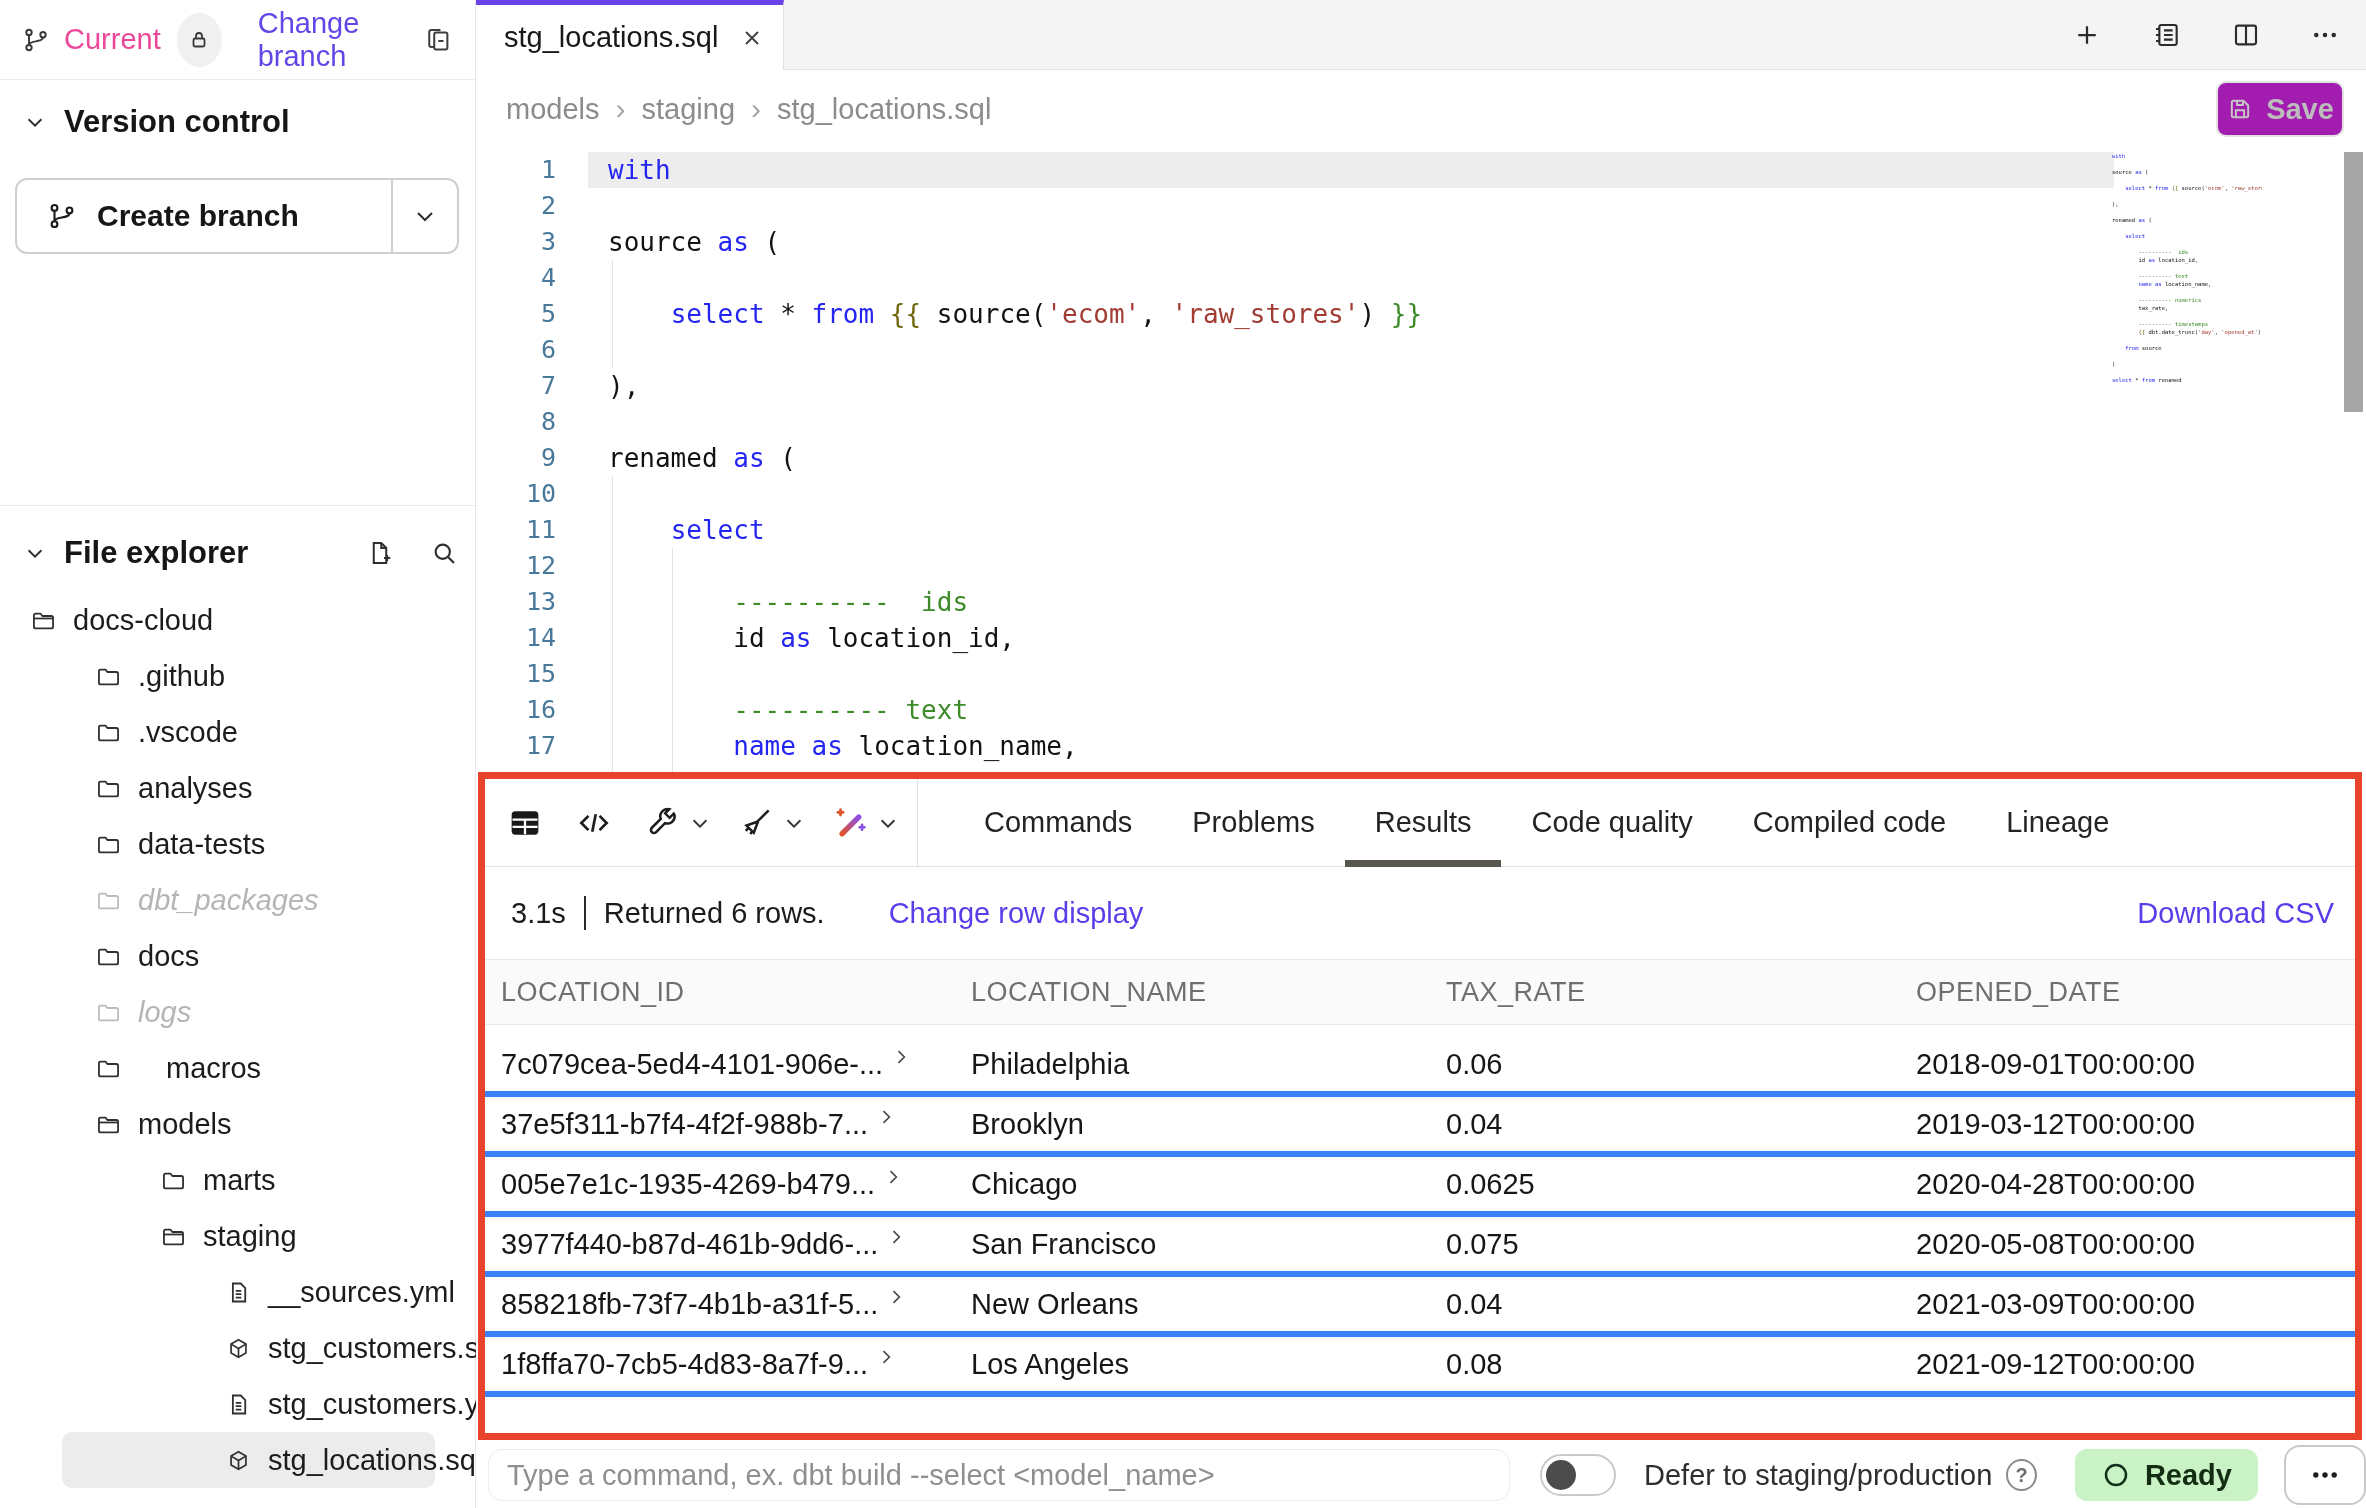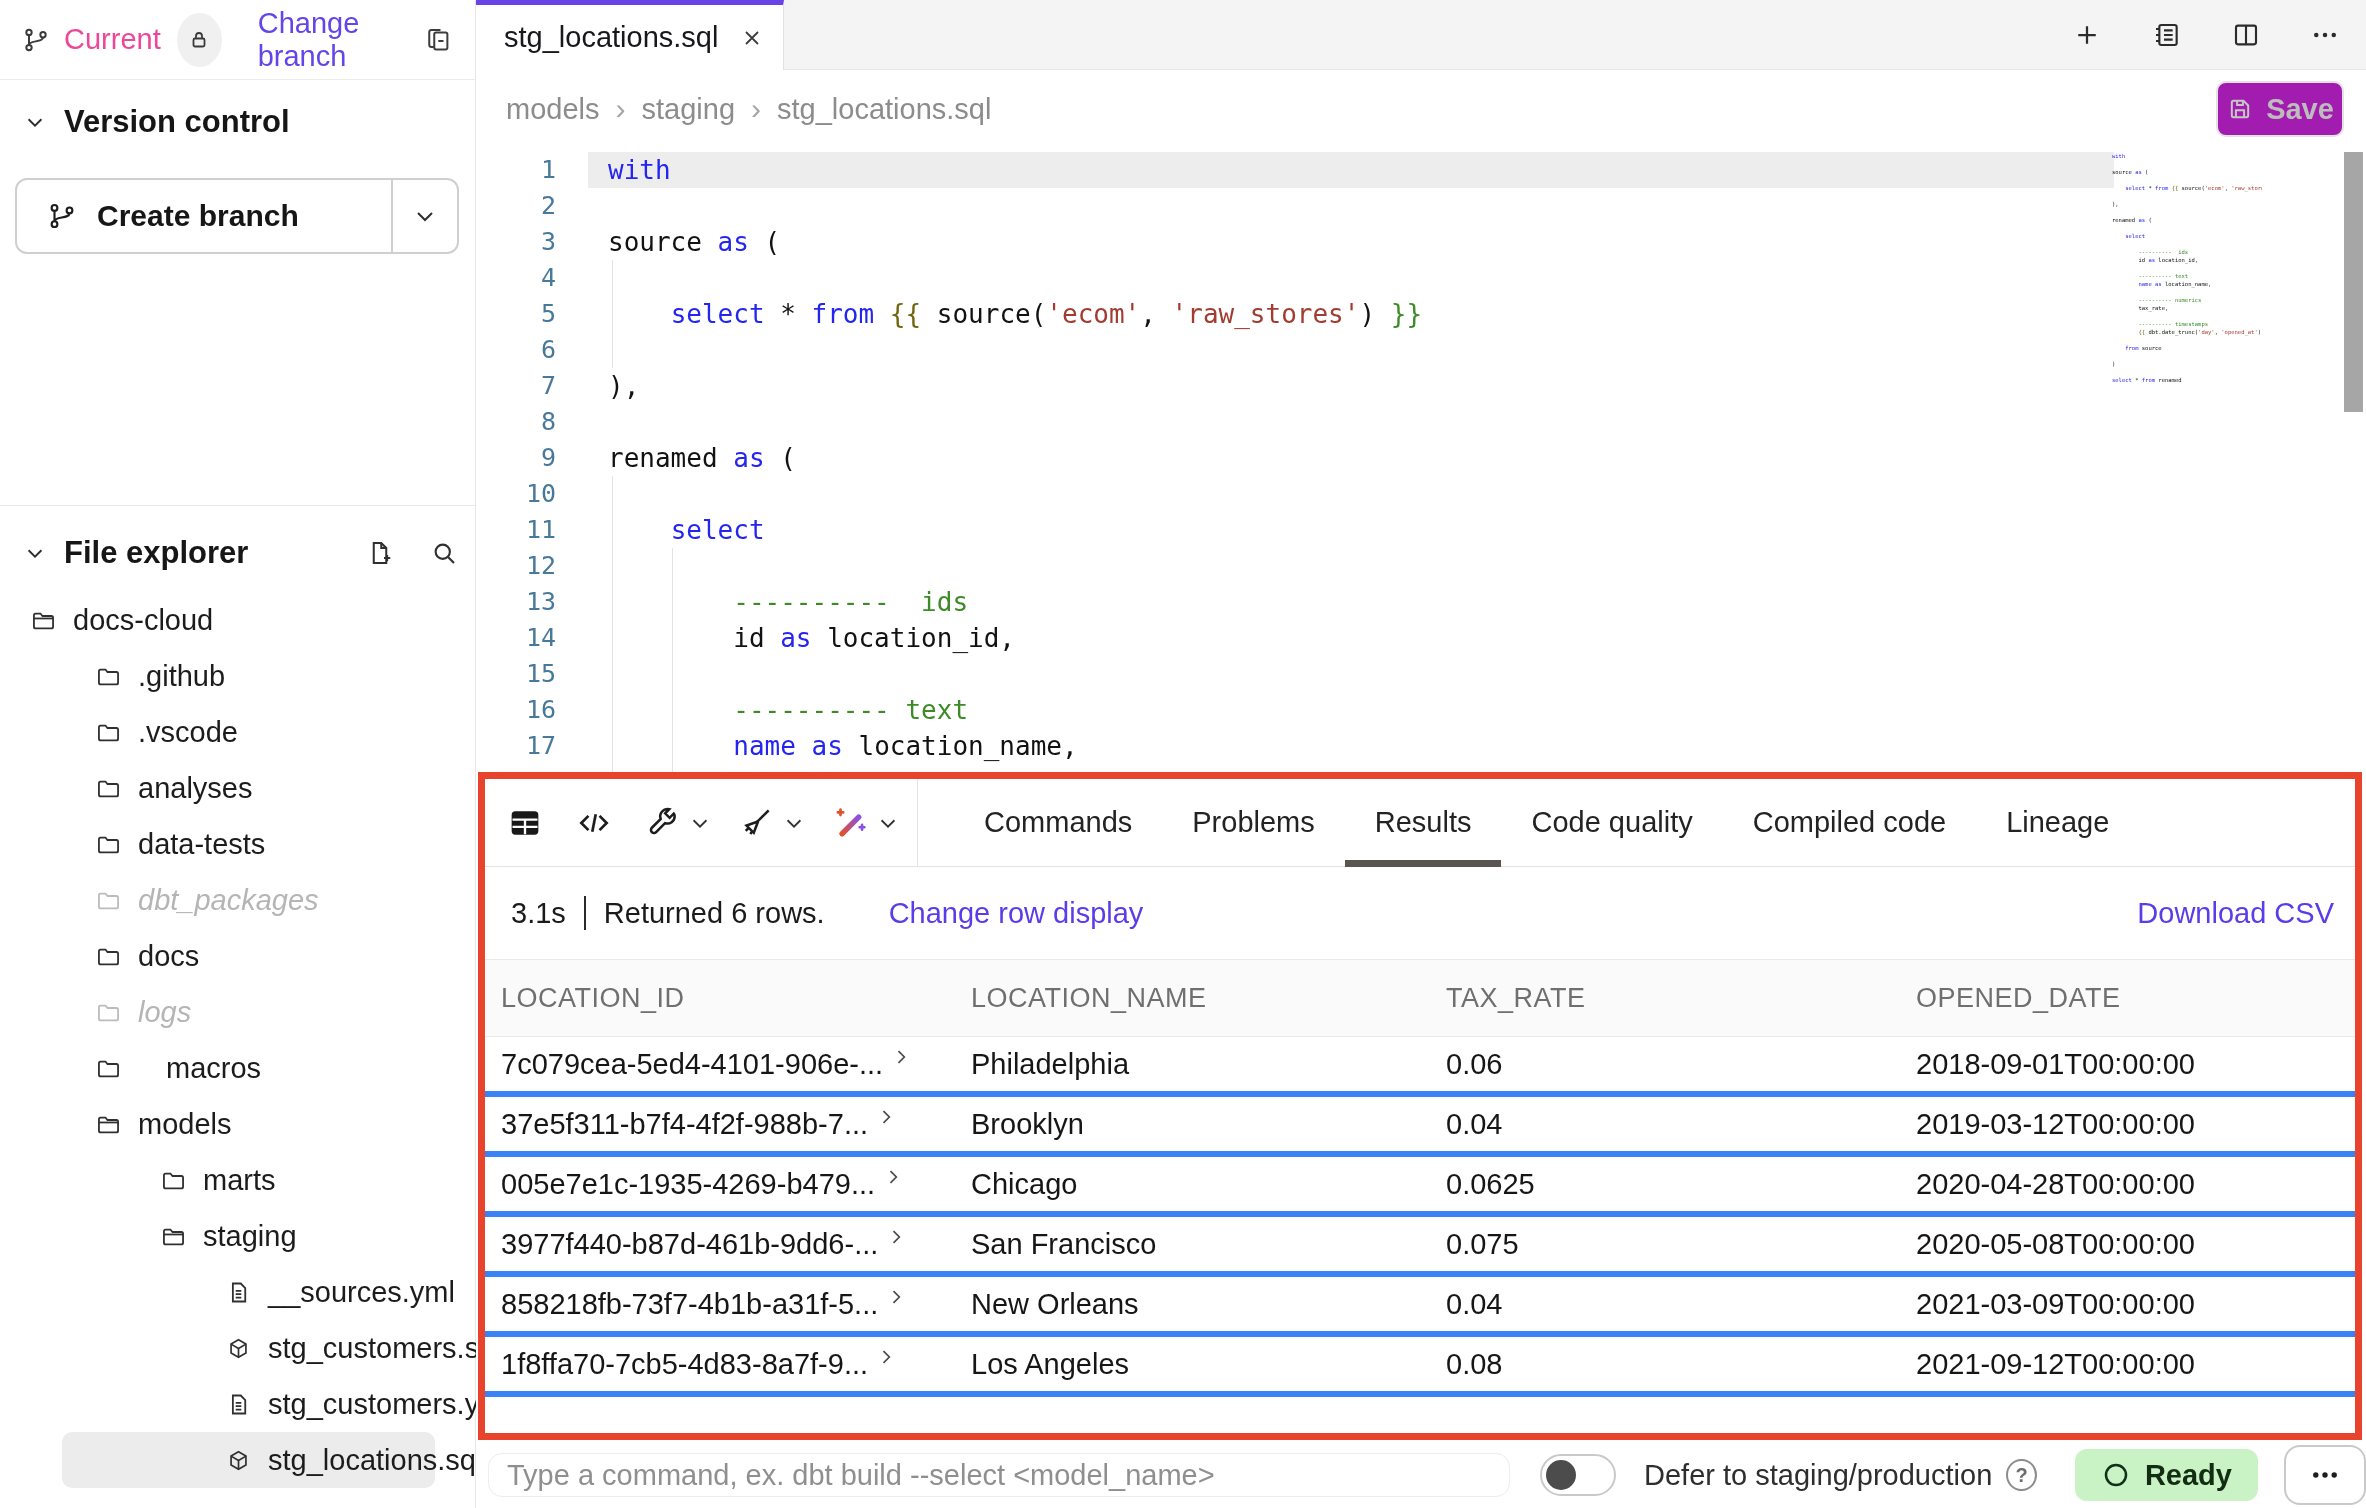--- a/index.html
+++ b/index.html
@@ -69,32 +69,32 @@
   .ptab { height:88px; display:flex; align-items:center; padding:0 30px; font-size:29px; color:#232323; cursor:pointer; }
   .ptab.active { box-shadow:inset 0 -7px 0 #59564f; }
   .g30 { margin-left:30px; } .g26 { margin-left:26px; }
 
   .pmeta { position:absolute; left:0; right:0; top:88px; height:92px; display:flex; align-items:center; padding:0 26px; font-size:29px; color:#1b1b1b; }
   .vbar { width:2px; height:34px; background:#2a2a2a; margin:0 18px; }
   .plink { color:#5b3ce8; cursor:pointer; }
   .change-rows { margin-left:64px; }
   .download-csv { margin-left:auto; }
 
-  .thead { position:absolute; left:0; right:0; top:180px; height:78px; background:#fafafa; border-top:1px solid #e9e9e9; border-bottom:1px solid #e9e9e9; display:grid; grid-template-columns:470px 475px 470px 1fr; align-items:center; padding:0 16px; font-size:27px; color:#6f6f6f; letter-spacing:.5px; }
+  .thead { position:absolute; left:0; right:0; top:180px; height:66px; background:#fafafa; border-top:1px solid #e9e9e9; border-bottom:1px solid #e9e9e9; display:grid; grid-template-columns:470px 475px 470px 1fr; align-items:center; padding:0 16px; font-size:27px; color:#6f6f6f; letter-spacing:.5px; }
   .tbody { position:absolute; left:0; right:0; top:258px; }
   .trow { display:grid; grid-template-columns:470px 475px 470px 1fr; align-items:center; padding:0 16px; height:60px; border-bottom:6px solid #3b82f6; font-size:29px; color:#161616; cursor:default; }
   .idcell { display:flex; align-items:center; gap:8px; white-space:nowrap; overflow:hidden; }
   .row-chev { color:#4a4a4a; display:flex; transform:translateY(-7px); cursor:pointer; }
 
   
   .redbox { position:absolute; left:478px; top:772px; width:1884px; height:668px; border:7px solid #e8432c; pointer-events:none; z-index:60; }
 
   
   .cmdbar { position:absolute; left:476px; top:1442px; right:0; height:66px; background:#fff; display:flex; align-items:center; z-index:10; }
-  .cmd-input-wrap { margin-left:12px; width:1072px; height:44px; border:1px solid #ededed; border-radius:14px; display:flex; align-items:center; padding:0 18px; background:#fff; }
+  .cmd-input-wrap { margin-left:12px; width:1072px; height:52px; border:1px solid #ededed; border-radius:14px; display:flex; align-items:center; padding:0 18px; background:#fff; }
   .cmd-input { border:none; outline:none; width:100%; font-size:29px; font-family:"Liberation Sans", sans-serif; color:#333; background:transparent; }
   .cmd-input::placeholder { color:#8f8f8f; }
   .toggle { margin-left:30px; width:76px; height:42px; border:2px solid #c9c9c9; border-radius:22px; position:relative; background:#fff; cursor:pointer; flex:0 0 auto; }
   .knob { position:absolute; left:4px; top:4px; width:30px; height:30px; border-radius:50%; background:#4c4c4c; }
   .defer-lbl { margin-left:28px; font-size:29px; color:#2e2e2e; white-space:nowrap; }
   .help-ic { margin-left:14px; width:32px; height:32px; border:2px solid #8c8c8c; border-radius:50%; display:flex; align-items:center; justify-content:center; font-size:20px; color:#6e6e6e; font-weight:600; }
   .ready-pill { margin-left:38px; height:52px; padding:0 26px; border-radius:12px; background:#c9f2c5; display:flex; align-items:center; gap:14px; font-size:29px; font-weight:600; color:#132d13; }
   .more-btn { margin-left:26px; width:86px; height:60px; border:2px solid #c9c9c9; border-radius:16px; display:flex; align-items:center; justify-content:center; color:#1e1e1e; cursor:pointer; background:#fff; }
 </style>
 </head>

